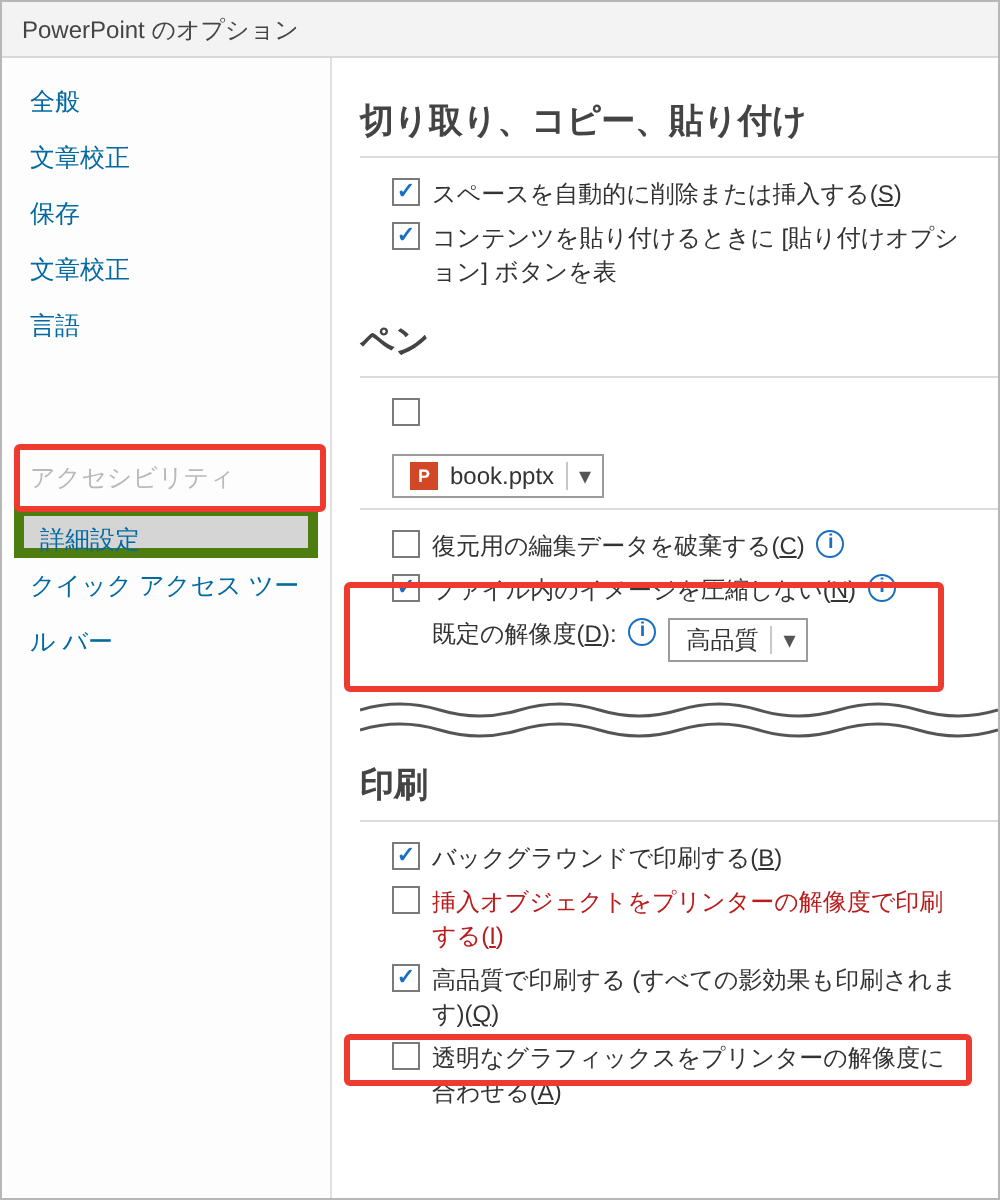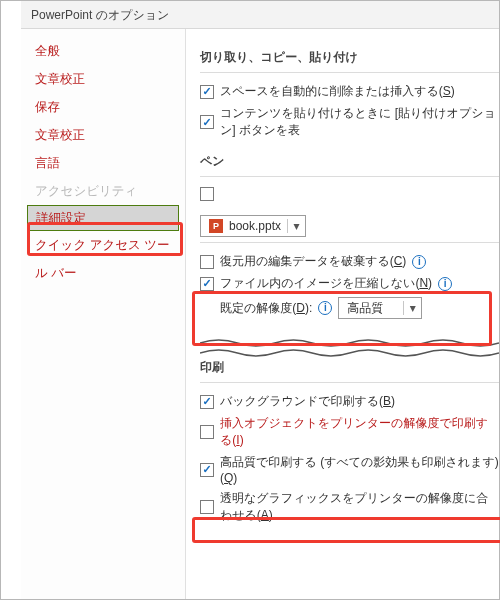--- a/index.html
+++ b/index.html
@@ -7,21 +7,21 @@
   body {
     width: 500px; height: 600px; overflow: hidden;
     font-family: "Meiryo UI", "Yu Gothic UI", sans-serif;
     font-size: 12px; color: #333;
     background: #f1f1f1;
   }
   .win {
     width: 500px; height: 600px;
     border: 1px solid #b7b7b7;
     background: #fff;
-    display: flex; flex-direction: column; padding-left: 20px;
+    display: flex; flex-direction: column;
   }
   .titlebar {
     height: 28px; line-height: 28px;
     padding: 0 10px;
     background: #f3f3f3;
     border-bottom: 1px solid #d8d8d8;
     font-size: 12px; color: #444;
   }
   .body {
     flex: 1; display: flex; min-height: 0;
@@ -30,57 +30,57 @@
   .sidebar {
     width: 165px; flex: 0 0 165px;
     background: #fdfdfd;
     border-right: 1px solid #e0e0e0;
     padding: 8px 0;
     position: relative;
   }
   .nav-item {
     height: 28px; line-height: 28px;
     padding: 0 14px;
-    font-size: 12.5px; color: #b91c1c;
+    font-size: 12.5px; color: #0369a1;
     cursor: pointer;
     background: transparent;
   }
   .nav-item.selected {
     background: #d5d5d5;
-    border: 1px solid #4d7c0f;
+    border: 5px solid #4d7c0f;
     margin: 0 6px; padding: 0 8px;
     height: 26px; line-height: 24px;
   }
-  .nav-item.dim { color: #b9b9b9; }
+  .nav-item.dim { color: #b9b9b9; margin-top: 48px; }
   .nav-highlight {
     position: absolute;
     border: 3px solid #ef3a2f;
     border-radius: 3px;
     left: 6px; width: 156px;
     top: 193px; height: 34px;
     pointer-events: none;
   }
   .content {
     flex: 1; min-width: 0;
     padding: 10px 0 10px 14px;
     position: relative;
     background: #fff;
   }
   .section-title {
-    font-size: 12px; font-weight: bold; color: #444;
+    font-size: 17px; font-weight: bold; color: #444;
     margin: 10px 0 6px 0;
   }
   .sep {
     height: 1px; background: #dcdcdc;
     margin: 4px 0 10px 0;
   }
   .row {
-    display: flex; align-items: center;
+    display: flex; align-items: flex-start;
     gap: 6px;
-    margin: 5px 0;
+    margin: 5px 16px;
     font-size: 12px;
   }
   .cb {
     width: 14px; height: 14px; flex: 0 0 14px;
     border: 1px solid #7a7a7a; background: #fff;
     display: inline-flex; align-items: center; justify-content: center;
     font-size: 11px; color: #1a6fc0; line-height: 1;
   }
   .cb.checked::after { content: "✓"; font-weight: bold; }
   .u { text-decoration: underline; }
@@ -89,21 +89,21 @@
     border: 1.5px solid #1a6fc0; color: #1a6fc0;
     display: inline-flex; align-items: center; justify-content: center;
     font-size: 10px; font-weight: bold; line-height: 1;
     flex: 0 0 14px;
   }
   .dropdown {
     height: 22px; border: 1px solid #9c9c9c;
     display: inline-flex; align-items: center;
     background: #fff;
     padding: 0 4px 0 8px;
-    gap: 20px;
+    gap: 6px;
     font-size: 12px;
   }
   .dropdown .arrow {
     width: 14px; text-align: center; color: #555;
     border-left: 1px solid #c7c7c7;
     padding-left: 4px;
   }
   .file-dd { gap: 6px; }
   .ppt-icon {
     width: 14px; height: 14px; background: #d24726;
@@ -192,21 +192,21 @@
         </span>
       </div>
 
       <div class="red-box" style="left:6px; top:262px; width:300px; height:55px;"></div>
 
       <svg class="wavy" viewBox="0 0 320 22" preserveAspectRatio="none" style="margin-top:18px">
         <path d="M0 6 Q20 0 40 6 T80 6 T120 6 T160 6 T200 6 T240 6 T280 6 T320 6" stroke="#555" stroke-width="1.5" fill="none"></path>
         <path d="M0 16 Q20 10 40 16 T80 16 T120 16 T160 16 T200 16 T240 16 T280 16 T320 16" stroke="#555" stroke-width="1.5" fill="none"></path>
       </svg>
 
-      <div class="section-title" style="margin-top:0">印刷</div>
+      <div class="section-title" style="margin-top:10px">印刷</div>
       <div class="sep"></div>
 
       <div class="row">
         <span class="cb checked"></span>
         <span><span>バックグラウンドで印刷する(</span><span class="u">B</span><span>)</span></span>
       </div>
       <div class="row" style="color:#b91c1c">
         <span class="cb"></span>
         <span><span>挿入オブジェクトをプリンターの解像度で印刷する(</span><span class="u">I</span><span>)</span></span>
       </div>

